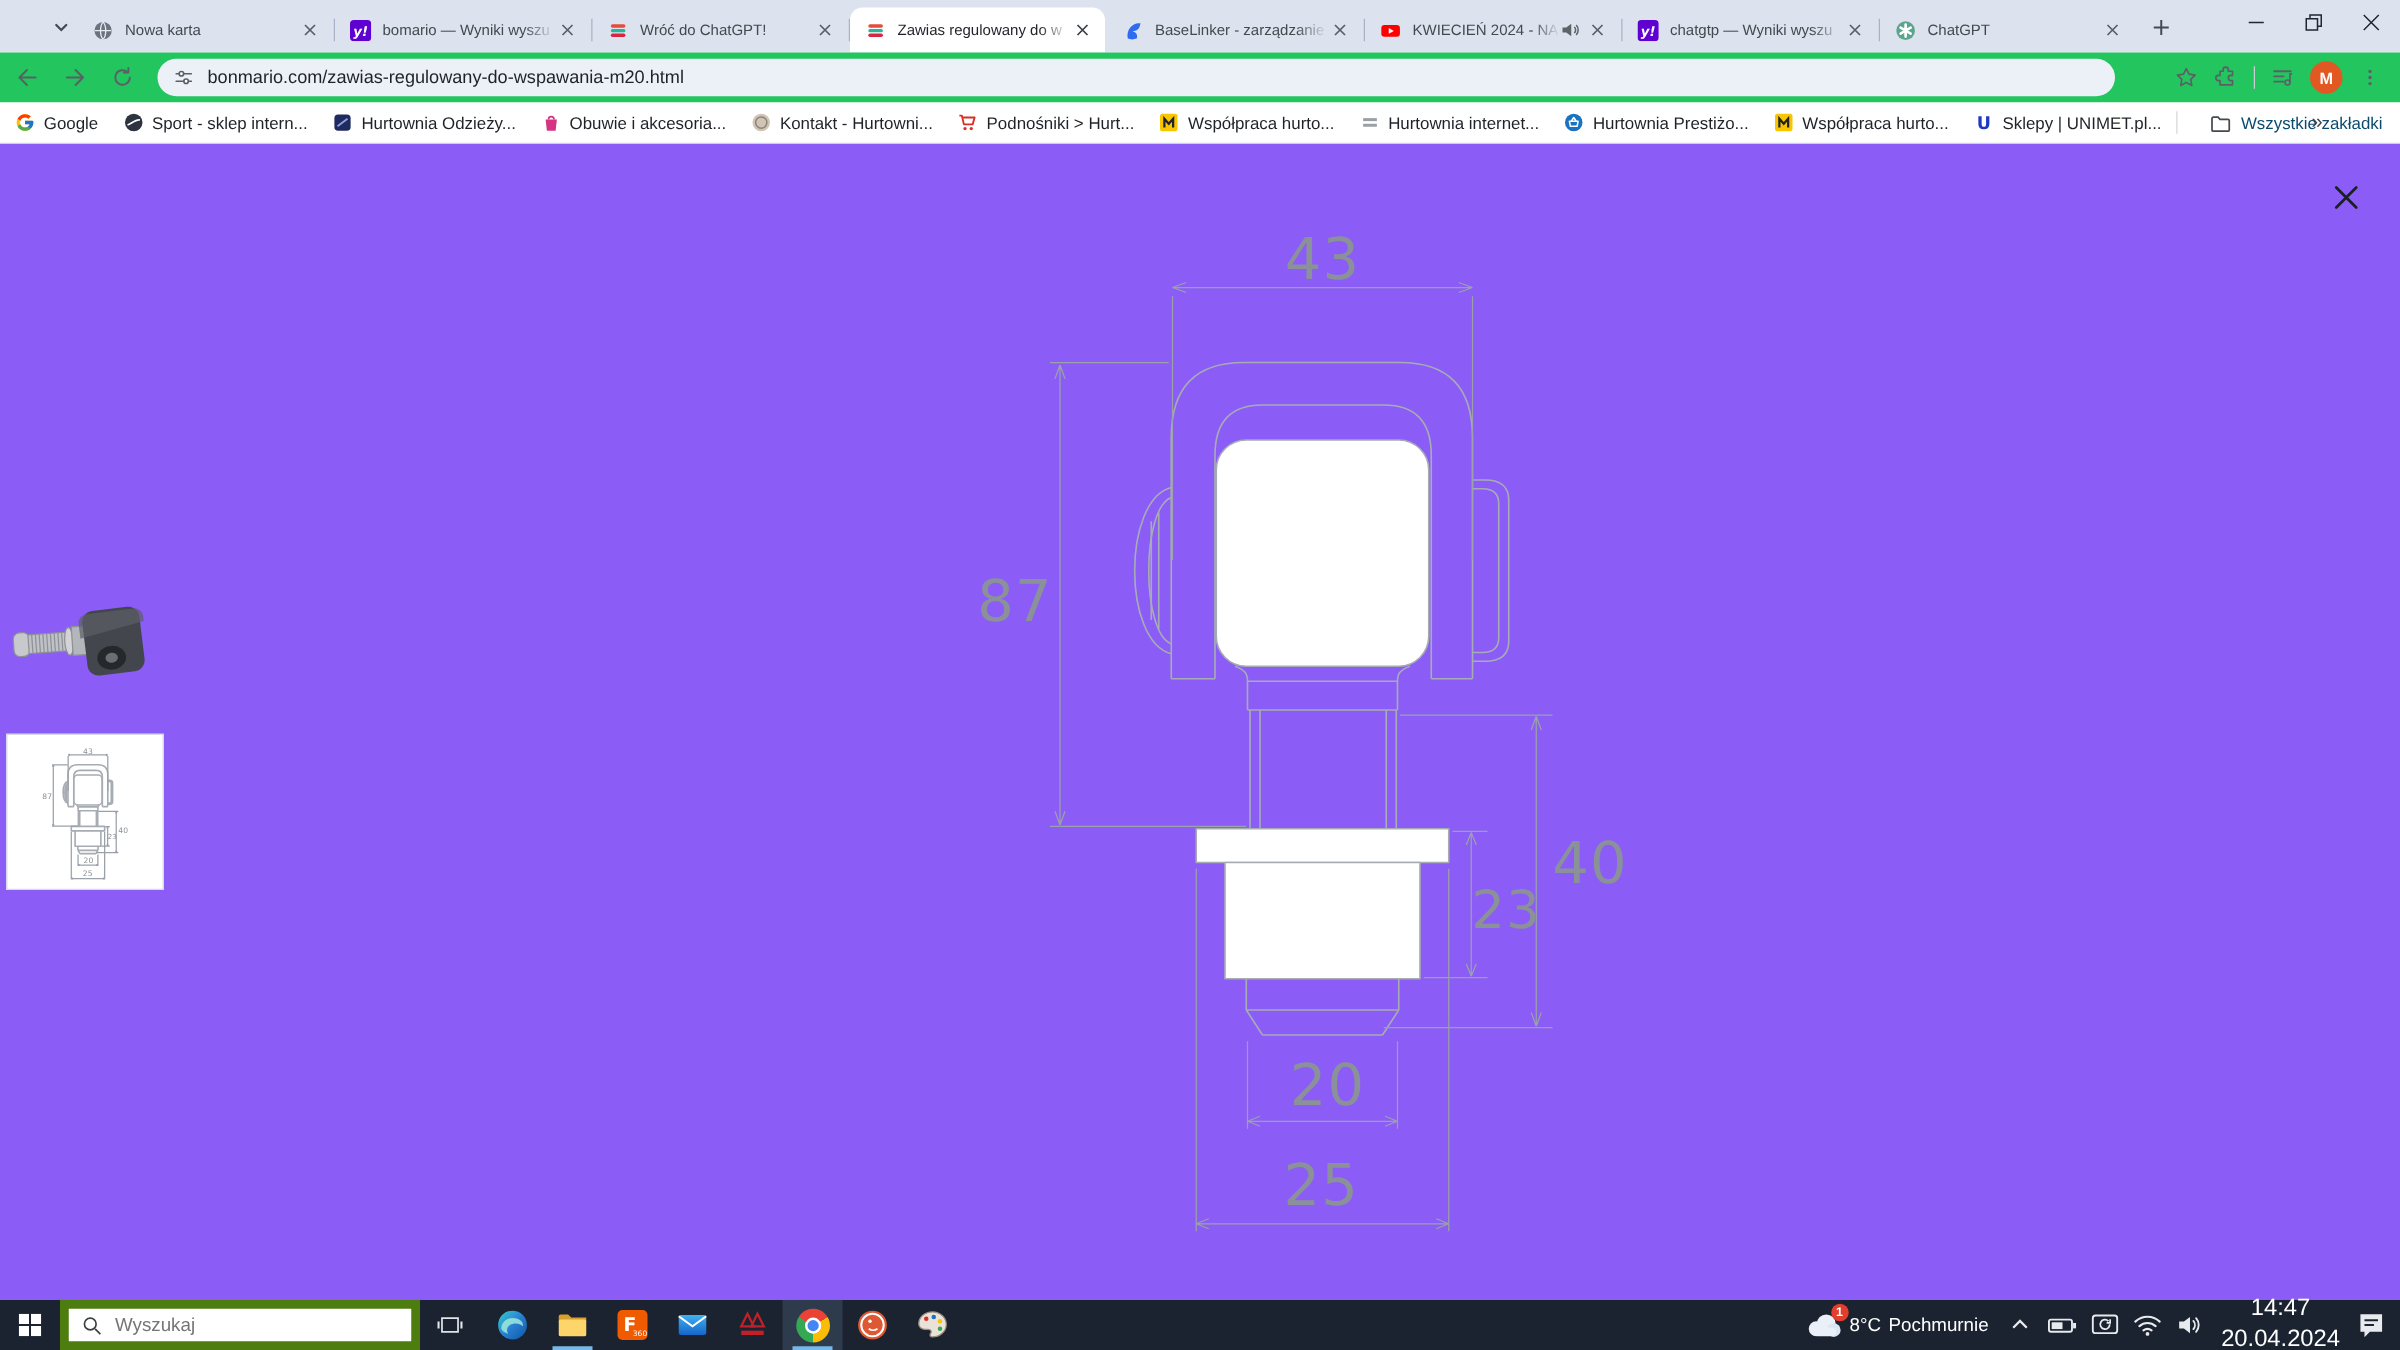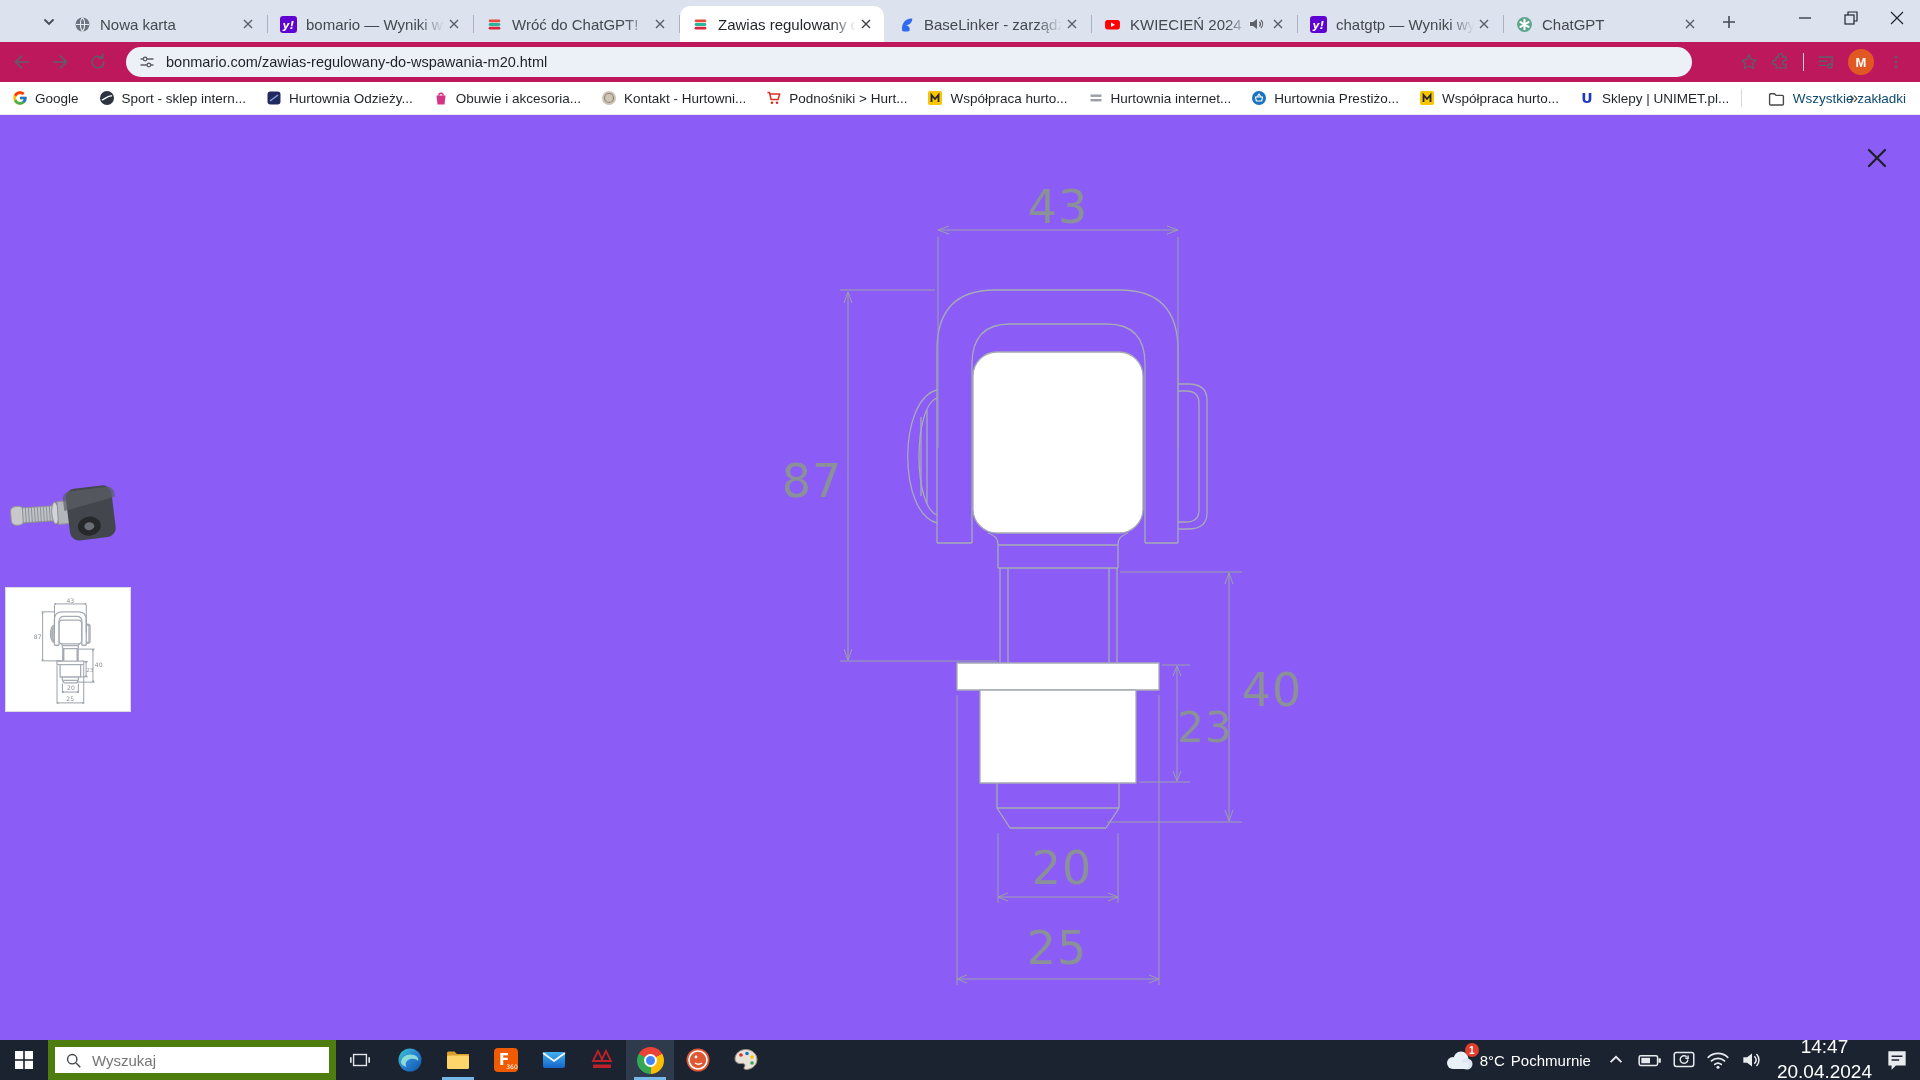--- a/index.html
+++ b/index.html
@@ -13,33 +13,33 @@
   .tab-search { position:absolute; left:36px; top:9px; width:26px; height:26px;
                 display:flex; align-items:center; justify-content:center; border-radius:13px; cursor:pointer; }
   .tabs { position:absolute; left:62px; top:0; height:42px; display:flex; }
   .tab { position:relative; width:204px; height:36px; margin-top:6px; margin-right:2px;
          display:flex; align-items:center; padding:0 8px 0 12px;
          border-radius:10px 10px 0 0; color:#45494e; }
   .tab.active { background:#fff; color:#1f2328; }
   .tab:not(.active):not(:last-child)::after { content:""; position:absolute; right:-2px; top:9px;
          width:1px; height:18px; background:#aab3c5; }
   .tab .fav { width:17px; height:17px; flex:none; margin-right:9px; }
-  .tab-label { flex:1; font-size:15px; white-space:nowrap; overflow:hidden;
+  .tab-label { flex:1; font-size:12px; white-space:nowrap; overflow:hidden;
                -webkit-mask-image:linear-gradient(90deg,#000 82%,transparent); 
                mask-image:linear-gradient(90deg,#000 82%,transparent); }
   .tab-close { width:20px; height:20px; flex:none; display:flex; align-items:center;
                justify-content:center; border-radius:10px; cursor:pointer; }
   .tab-audio { width:16px; height:16px; flex:none; margin-right:4px; }
   .newtab-btn { position:absolute; left:1716px; top:9px; width:26px; height:26px; display:flex;
                 align-items:center; justify-content:center; border-radius:13px; cursor:pointer; }
   .win-controls { position:absolute; right:0; top:0; height:36px; display:flex; }
   .win-btn { width:46px; height:36px; display:flex; align-items:center; justify-content:center; cursor:pointer; }
 
   
-  .toolbar { position:absolute; left:0; top:42px; width:1920px; height:40px; background:#be185d;
+  .toolbar { position:absolute; left:0; top:42px; width:1920px; height:40px; background:#22c55e;
              display:flex; align-items:center; }
   .nav-btn { width:32px; height:32px; margin-left:6px; display:flex; align-items:center;
              justify-content:center; border-radius:16px; cursor:pointer; flex:none; }
   .omnibox { position:absolute; left:126px; top:5px; width:1566px; height:30px; background:#ecf0f7;
              border-radius:15px; display:flex; align-items:center; padding:0 12px; }
   .omnibox input { border:none; outline:none; background:transparent; flex:1; font-size:14.5px;
              color:#1f2328; font-family:"Liberation Sans", sans-serif; margin-left:10px; }
   .toolbar-right { position:absolute; right:8px; top:4px; height:32px; display:flex; align-items:center; }
   .tb-icon { width:32px; height:32px; display:flex; align-items:center; justify-content:center;
              border-radius:16px; cursor:pointer; }

